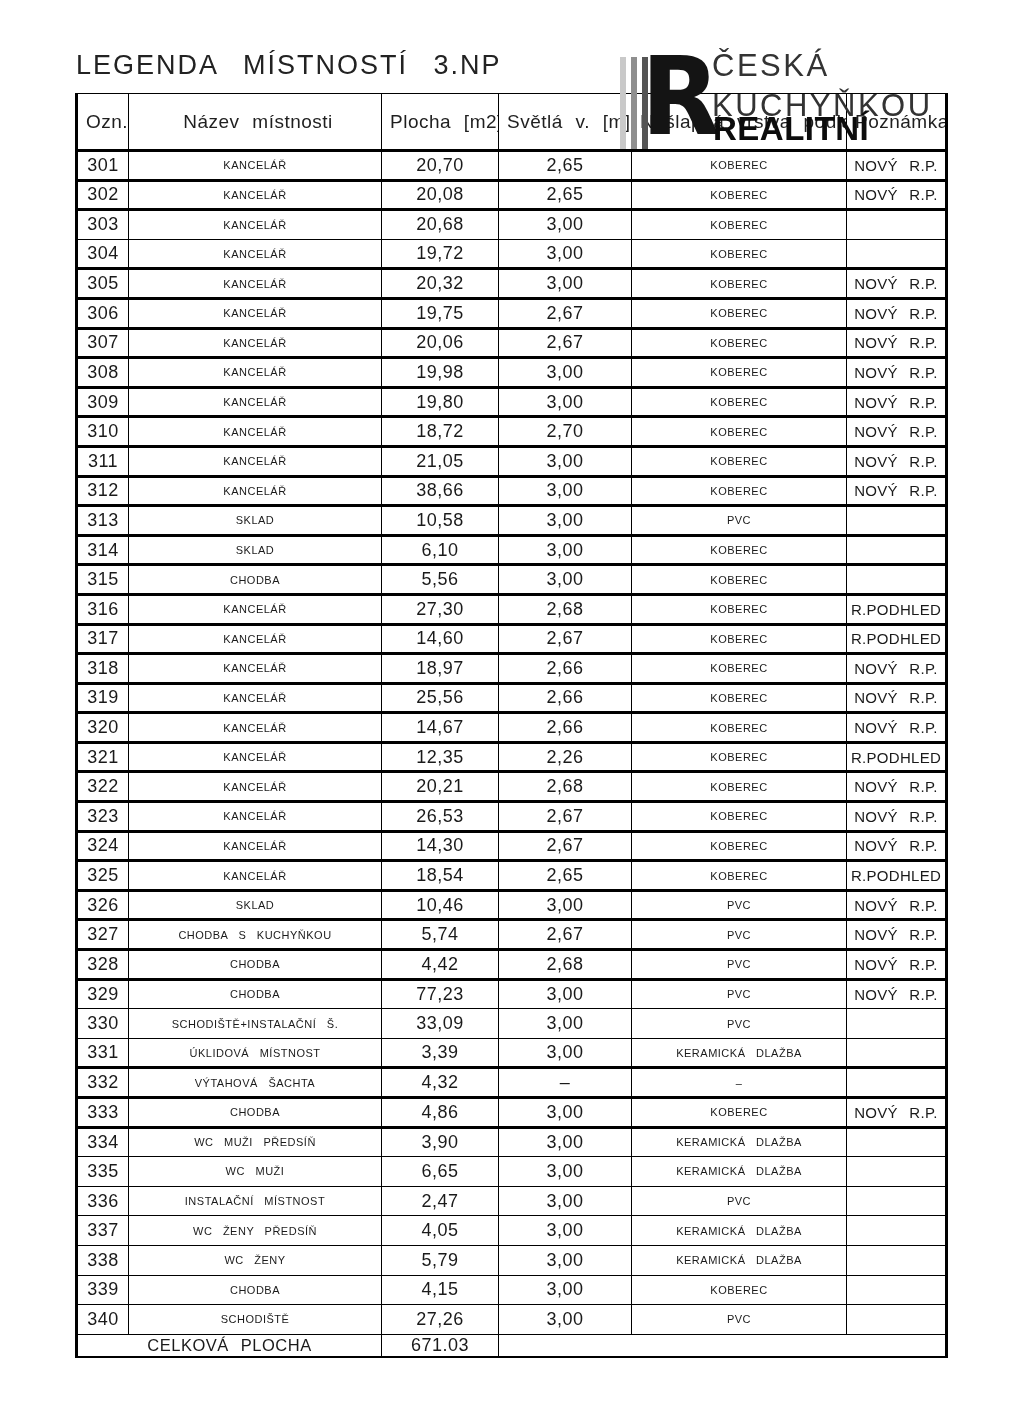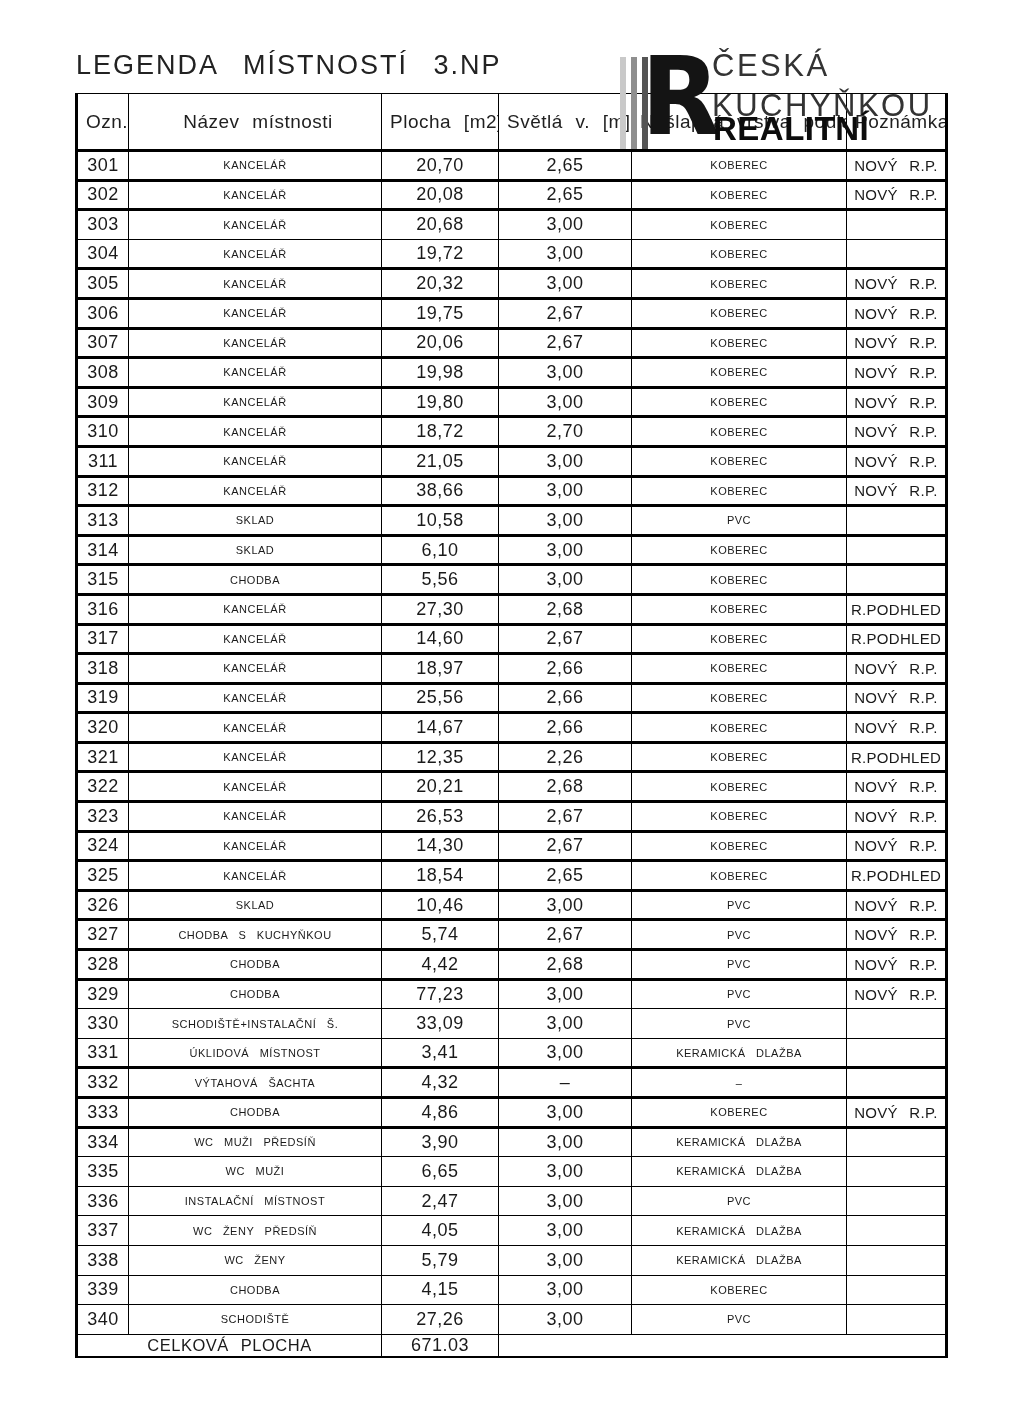--- a/index.html
+++ b/index.html
@@ -323,21 +323,21 @@
         <td class="c-ozn">330</td>
         <td class="c-name">SCHODIŠTĚ+INSTALAČNÍ Š.</td>
         <td class="c-num">33,09</td>
         <td class="c-num">3,00</td>
         <td class="c-floor">PVC</td>
         <td class="c-note"></td>
       </tr>
       <tr class="thin">
         <td class="c-ozn">331</td>
         <td class="c-name">ÚKLIDOVÁ MÍSTNOST</td>
-        <td class="c-num">3,41</td>
+        <td class="c-num">3,39</td>
         <td class="c-num">3,00</td>
         <td class="c-floor">KERAMICKÁ DLAŽBA</td>
         <td class="c-note"></td>
       </tr>
       <tr class="thick">
         <td class="c-ozn">332</td>
         <td class="c-name">VÝTAHOVÁ ŠACHTA</td>
         <td class="c-num">4,32</td>
         <td class="c-num">–</td>
         <td class="c-floor">–</td>

